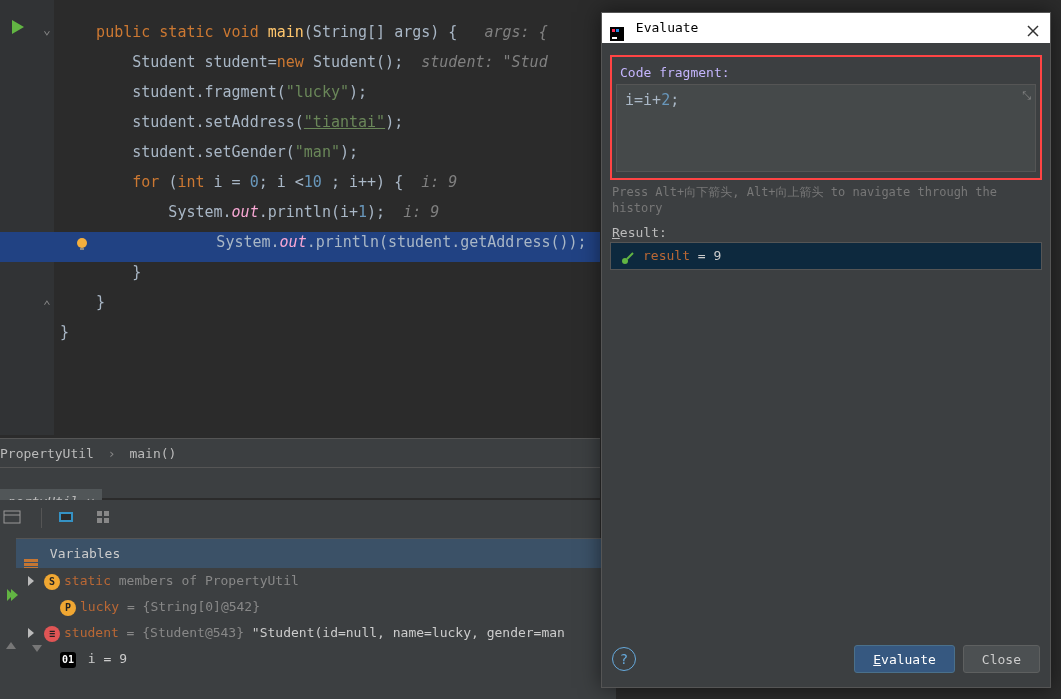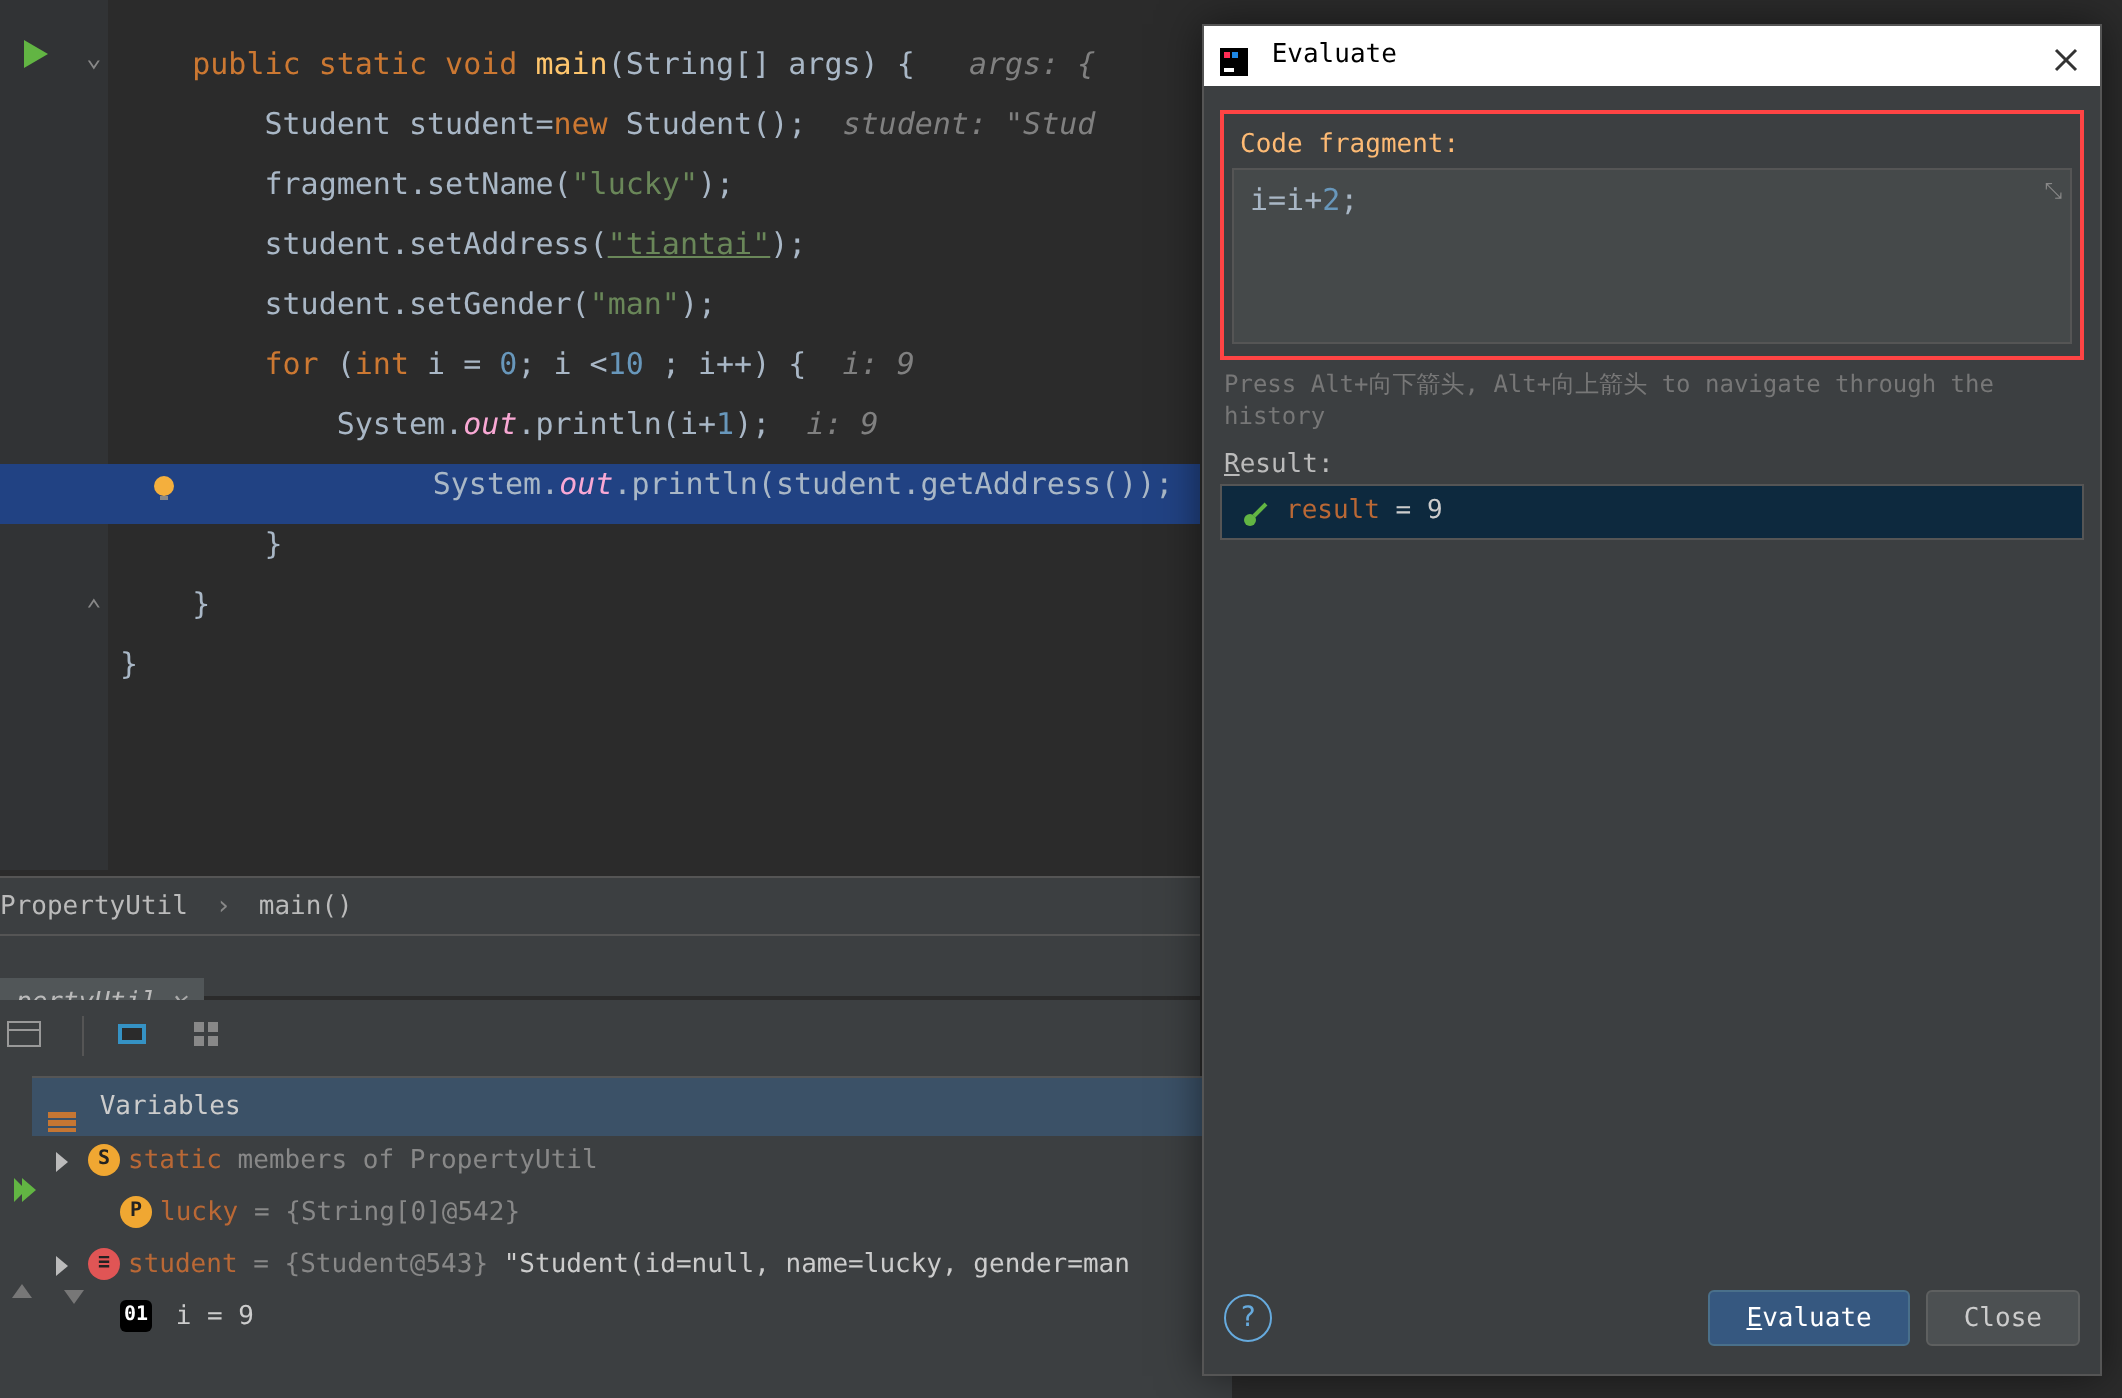--- a/index.html
+++ b/index.html
@@ -55,21 +55,21 @@
   
   .arrows { position:absolute; left:4px; top:640px; }
   .arrow { width:16px; height:16px; margin-bottom:6px; }
 
   
   .dialog { position:absolute; left:601px; top:12px; width:450px; height:676px; background:#3c3f41; border:1px solid #555; box-shadow:0 0 20px rgba(0,0,0,0.5);}
   .dlg-title { height:30px; background:#fff; color:#000; font-size:13px; line-height:30px; padding:0 8px; position:relative;}
   .dlg-title .ij { display:inline-block; width:14px; height:14px; margin-right:4px; vertical-align:middle; }
   .dlg-close { position:absolute; right:8px; top:6px; width:16px; height:16px; cursor:pointer;}
   .frag { margin:12px 8px 0 8px; border:2px solid #ff4444; padding:2px; }
-  .frag-lbl { color:#fdba74; font-size:13px; padding:6px 6px 4px 6px; }
+  .frag-lbl { color:#c4b5fd; font-size:13px; padding:6px 6px 4px 6px; }
   .frag-box { background:#45494a; border:1px solid #555; min-height:88px; margin:0 2px 4px 2px; color:#a9b7c6; font-family:Consolas,monospace; font-size:15px; padding:6px 8px; position:relative;}
   .frag-shrink { position:absolute; right:4px; top:4px; color:#888; font-size:11px; }
   .hint { color:#777; font-size:12px; padding:4px 10px; }
   .res-lbl { color:#bbb; font-size:13px; padding:6px 10px 2px 10px; }
   .res-lbl u { text-decoration:underline; }
   .res-box { background:#3c3f41; margin:0 8px; border:1px solid #555; }
   .res-row { background:#0d293e; height:26px; line-height:26px; color:#bbb; font-size:13px; padding-left:32px; position:relative;}
   .res-ic { position:absolute; left:10px; top:5px; width:14px; height:14px; }
   .dlg-foot { position:absolute; bottom:0; left:0; width:100%; height:56px; padding:12px 10px; display:flex; align-items:center;}
   .help { width:24px; height:24px; border:1px solid #66aadd; border-radius:12px; text-align:center; line-height:22px; color:#66aadd; font-size:14px; }
@@ -100,21 +100,21 @@
     <span class="method-end">⌃</span>
   </div>
   <div class="line-hl" style="top:232px;"></div>
   <svg class="bulb" width="16" height="16">
       <circle cx="8" cy="7" r="5" fill="#f4af3d"></circle>
       <rect x="6" y="12" width="4" height="2" fill="#888"></rect>
     </svg>
   <div class="code-lines">
     <div class="line" style="margin-top:17px;"><span class="kw">    public static void </span><span class="method">main</span><span class="ident">(String[] args) {   </span><span class="cmt">args: {</span></div>
     <div class="line"><span class="ident">        Student student=</span><span class="newk">new </span><span class="ident">Student();  </span><span class="cmt">student: "Stud</span></div>
-    <div class="line"><span class="ident">        fragment.setName(</span><span class="str">"lucky"</span><span class="ident">);</span></div>
+    <div class="line"><span class="ident">        student.fragment(</span><span class="str">"lucky"</span><span class="ident">);</span></div>
     <div class="line"><span class="ident">        student.setAddress(</span><span class="strU">"tiantai"</span><span class="ident">);</span></div>
     <div class="line"><span class="ident">        student.setGender(</span><span class="str">"man"</span><span class="ident">);</span></div>
     <div class="line"><span class="kw">        for </span><span class="ident">(</span><span class="kw">int </span><span class="ident">i = </span><span class="num">0</span><span class="ident">; i &lt;</span><span class="num">10 </span><span class="ident">; i++) {  </span><span class="cmt">i: 9</span></div>
     <div class="line"><span class="ident">            System.</span><span class="out">out</span><span class="ident">.println(i+</span><span class="num">1</span><span class="ident">);  </span><span class="cmt">i: 9</span></div>
     <div class="line" style="position:relative;"><span class="ident" style="margin-left:48px;">            System.</span><span class="out">out</span><span class="ident">.println(student.getAddress());</span></div>
     <div class="line"><span class="ident">        }</span></div>
     <div class="line"><span class="ident">    }</span></div>
     <div class="line"><span class="ident">}</span></div>
   </div>
 </div>

